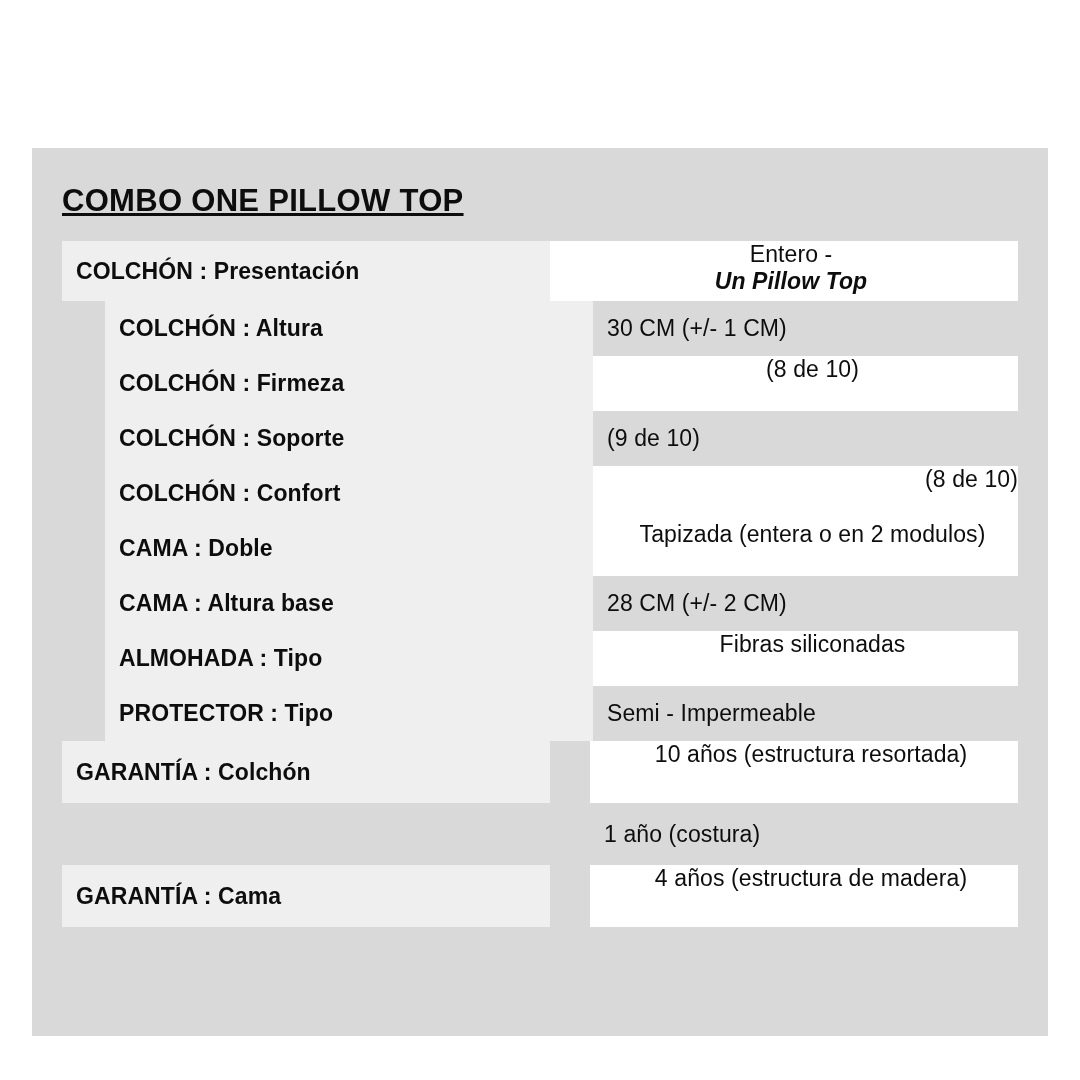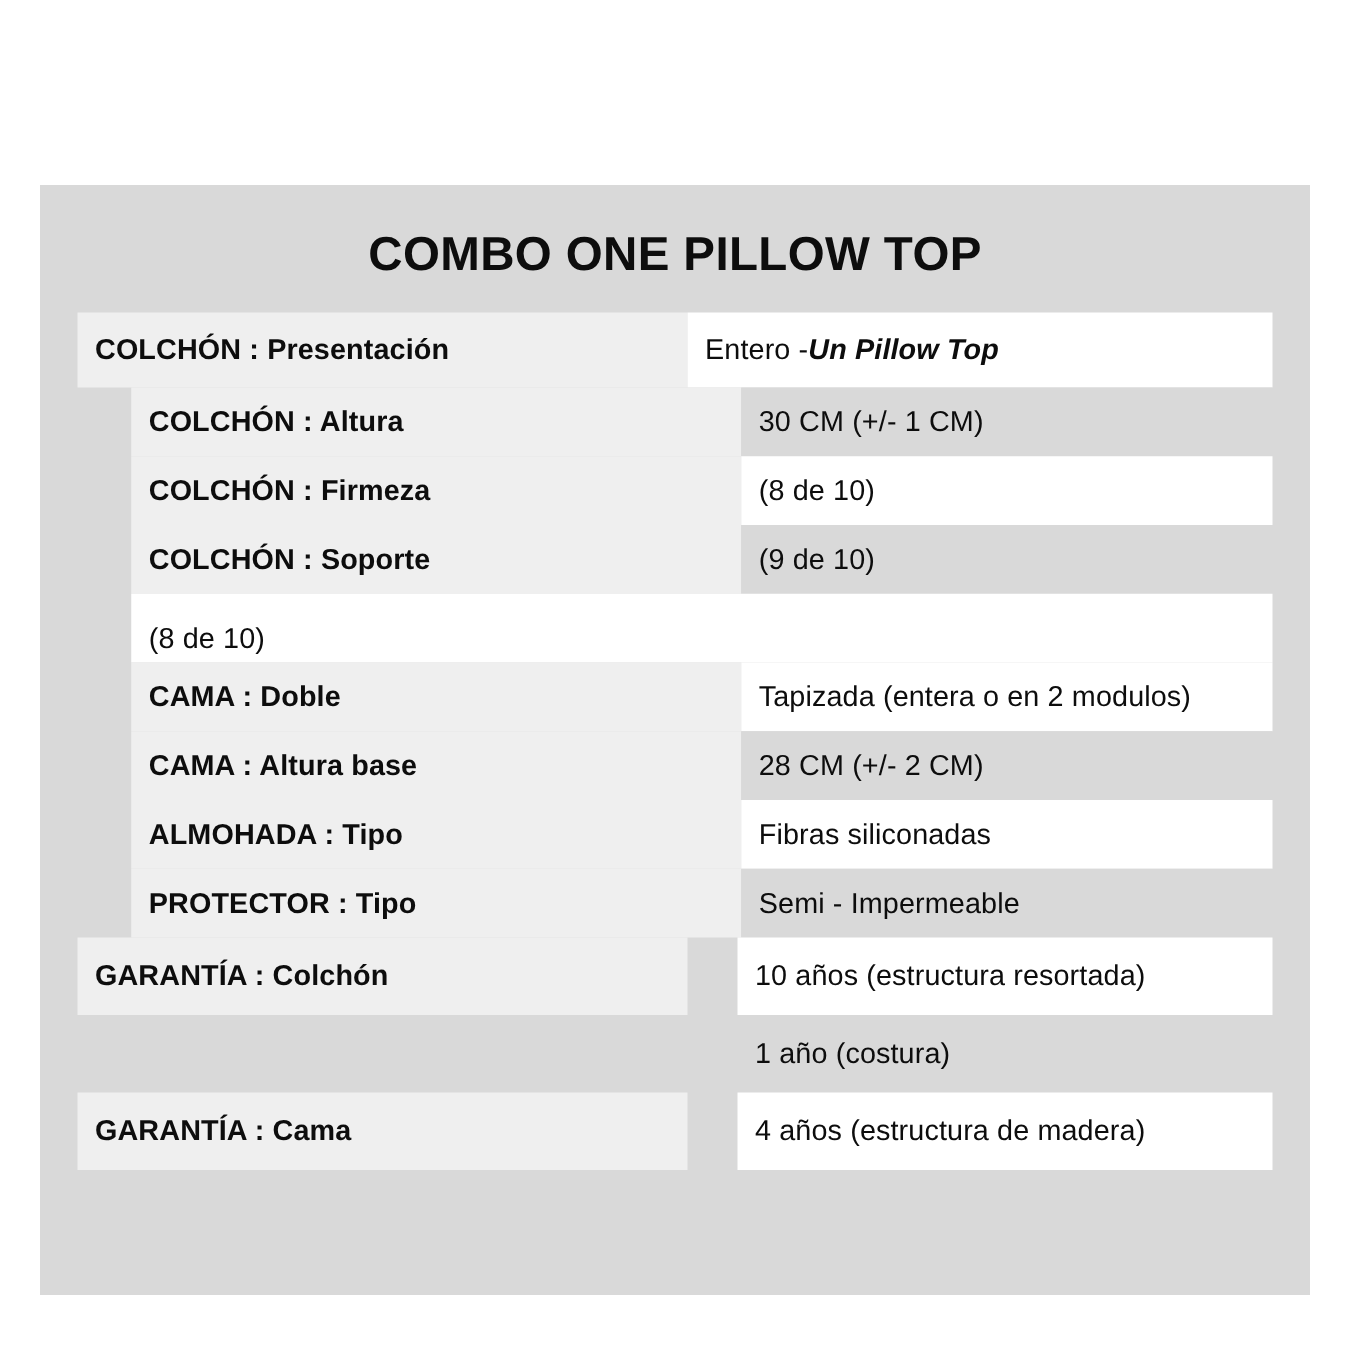--- a/index.html
+++ b/index.html
@@ -24,27 +24,28 @@
     position: absolute;
     left: 32px;
     top: 148px;
     width: 1016px;
     height: 888px;
     background: #d9d9d9;
     box-sizing: border-box;
     padding: 20px 30px 22px 30px;
   }
   .card-title {
-    text-align: center;
-    font-size: 38px;
+    text-align: left;
+    font-size: 31px;
     font-weight: bold;
     letter-spacing: 0.3px;
     color: #0d0d0d;
     margin: 14px 0 22px 0;
     line-height: 1.2;
+    text-decoration: underline;
   }
   .spec-table {
     display: flex;
     flex-direction: column;
     gap: 0px;
   }
   .spec-row {
     display: flex;
     align-items: stretch;
     min-height: 55px;
@@ -64,21 +65,21 @@
     flex: 1;
     box-sizing: border-box;
     display: flex;
     align-items: center;
     padding-left: 14px;
     font-size: 23px;
     color: #0d0d0d;
     letter-spacing: 0.1px;
   }
   .bg-light { background: #efefef; }
-  .bg-white { background: #ffffff; }
+  .bg-white { background: #ffffff; flex-direction: column; }
   .bg-grey  { background: #d9d9d9; }
   .val-italic { font-style: italic; font-weight: bold; }
   .row-h1 { height: 60px; }
   .row-h2 { height: 55px; padding-left: 43px; }
   .row-tall { height: 62px; gap: 40px; }
   .shift-down { align-items: flex-end; padding-bottom: 6px; }
 </style>
 </head>
 <body>
 
@@ -107,20 +108,21 @@
         <div class="cell-label bg-light">COLCHÓN : Firmeza</div>
         <div class="cell-value bg-white">(8 de 10)</div>
       </div>
 
       <div class="spec-row row-h2">
         <div class="cell-label bg-light">COLCHÓN : Soporte</div>
         <div class="cell-value bg-grey">(9 de 10)</div>
       </div>
 
       <div class="spec-row row-h2">
+        <div class="cell-label bg-light">COLCHÓN : Confort</div>
         <div class="cell-value bg-white shift-down">(8 de 10)</div>
       </div>
 
 
       <div class="spec-row row-h2">
         <div class="cell-label bg-light">CAMA : Doble</div>
         <div class="cell-value bg-white">Tapizada (entera o en 2 modulos)</div>
       </div>
 
       <div class="spec-row row-h2">

